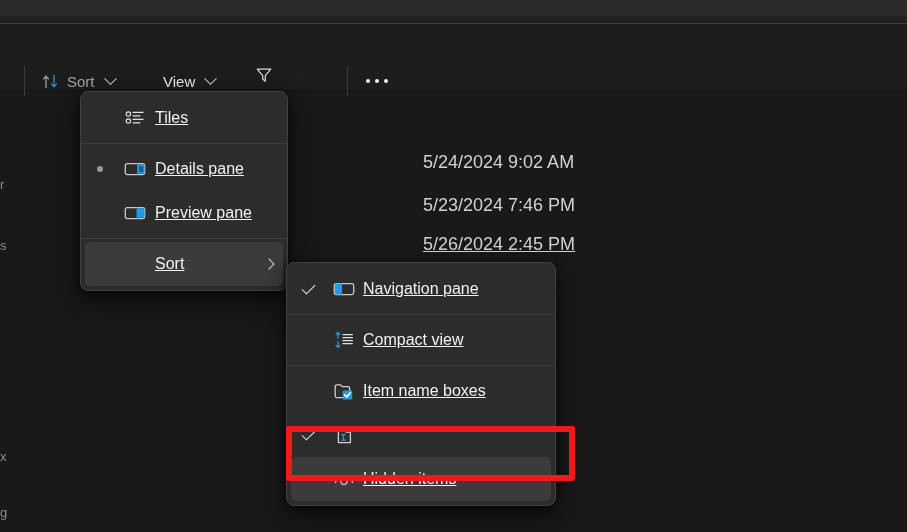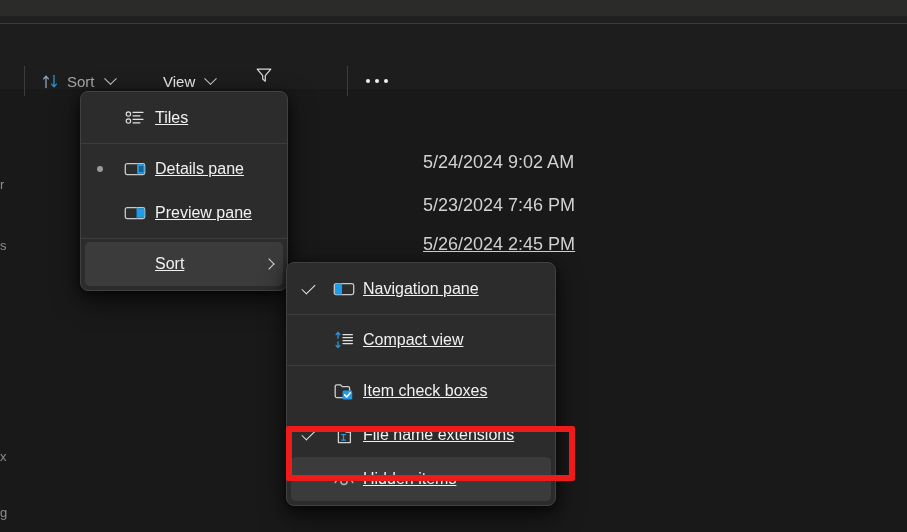--- a/index.html
+++ b/index.html
@@ -286,35 +286,34 @@
 
     <div class="menu-row">
       <span class="col-check"></span>
       <span class="col-icon">
         <svg width="22" height="20" viewBox="0 0 22 20">
           <path d="M2.2 5.4 a1.6 1.6 0 0 1 1.6 -1.6 H7.4 L9.2 5.6 H15 a1.6 1.6 0 0 1 1.6 1.6 V15 a1.6 1.6 0 0 1 -1.6 1.6 H3.8 A1.6 1.6 0 0 1 2.2 15 z" stroke="#cfcfcf" stroke-width="1.3" fill="none" stroke-linejoin="round"></path>
           <rect x="9.6" y="9.4" width="9.6" height="9.2" rx="1.4" fill="#1f9ce8"></rect>
           <path d="M11.6 13.9 L13.7 16 L17.3 11.8" stroke="#ffffff" stroke-width="1.5" fill="none" stroke-linecap="round" stroke-linejoin="round"></path>
         </svg>
       </span>
-      <span class="row-label">Item check boxes</span>
+      <span class="row-label">Item name boxes</span>
     </div>
 
     <div class="menu-row">
       <span class="col-check">
         <span class="tick"></span>
       </span>
       <span class="col-icon">
         <svg width="22" height="20" viewBox="0 0 22 20">
           <path d="M5.4 2.4 H13 L17.4 6.9 V17.6 H5.4 Z" stroke="#d2d2d2" stroke-width="1.3" fill="none" stroke-linejoin="round"></path>
           <path d="M13 2.4 V7 H17.4" stroke="#d2d2d2" stroke-width="1.3" fill="none" stroke-linejoin="round"></path>
           <path d="M8.6 9.6 H12.4 M10.5 9.6 V15 M8.6 15 H12.4" stroke="#2b97dd" stroke-width="1.25" stroke-linecap="round"></path>
         </svg>
       </span>
-      <span class="row-label">File name extensions</span>
     </div>
 
     <div class="menu-row selected">
       <span class="col-check"></span>
       <span class="col-icon">
         <svg width="24" height="20" viewBox="0 0 24 20">
           <path d="M3.2 13.6 C6.4 6.6 17.6 6.6 20.8 13.6" stroke="#b4b4b4" stroke-width="1.35" fill="none" stroke-linecap="round"></path>
           <circle cx="12" cy="12.4" r="3.1" stroke="#b4b4b4" stroke-width="1.35" fill="none"></circle>
         </svg>
       </span>

